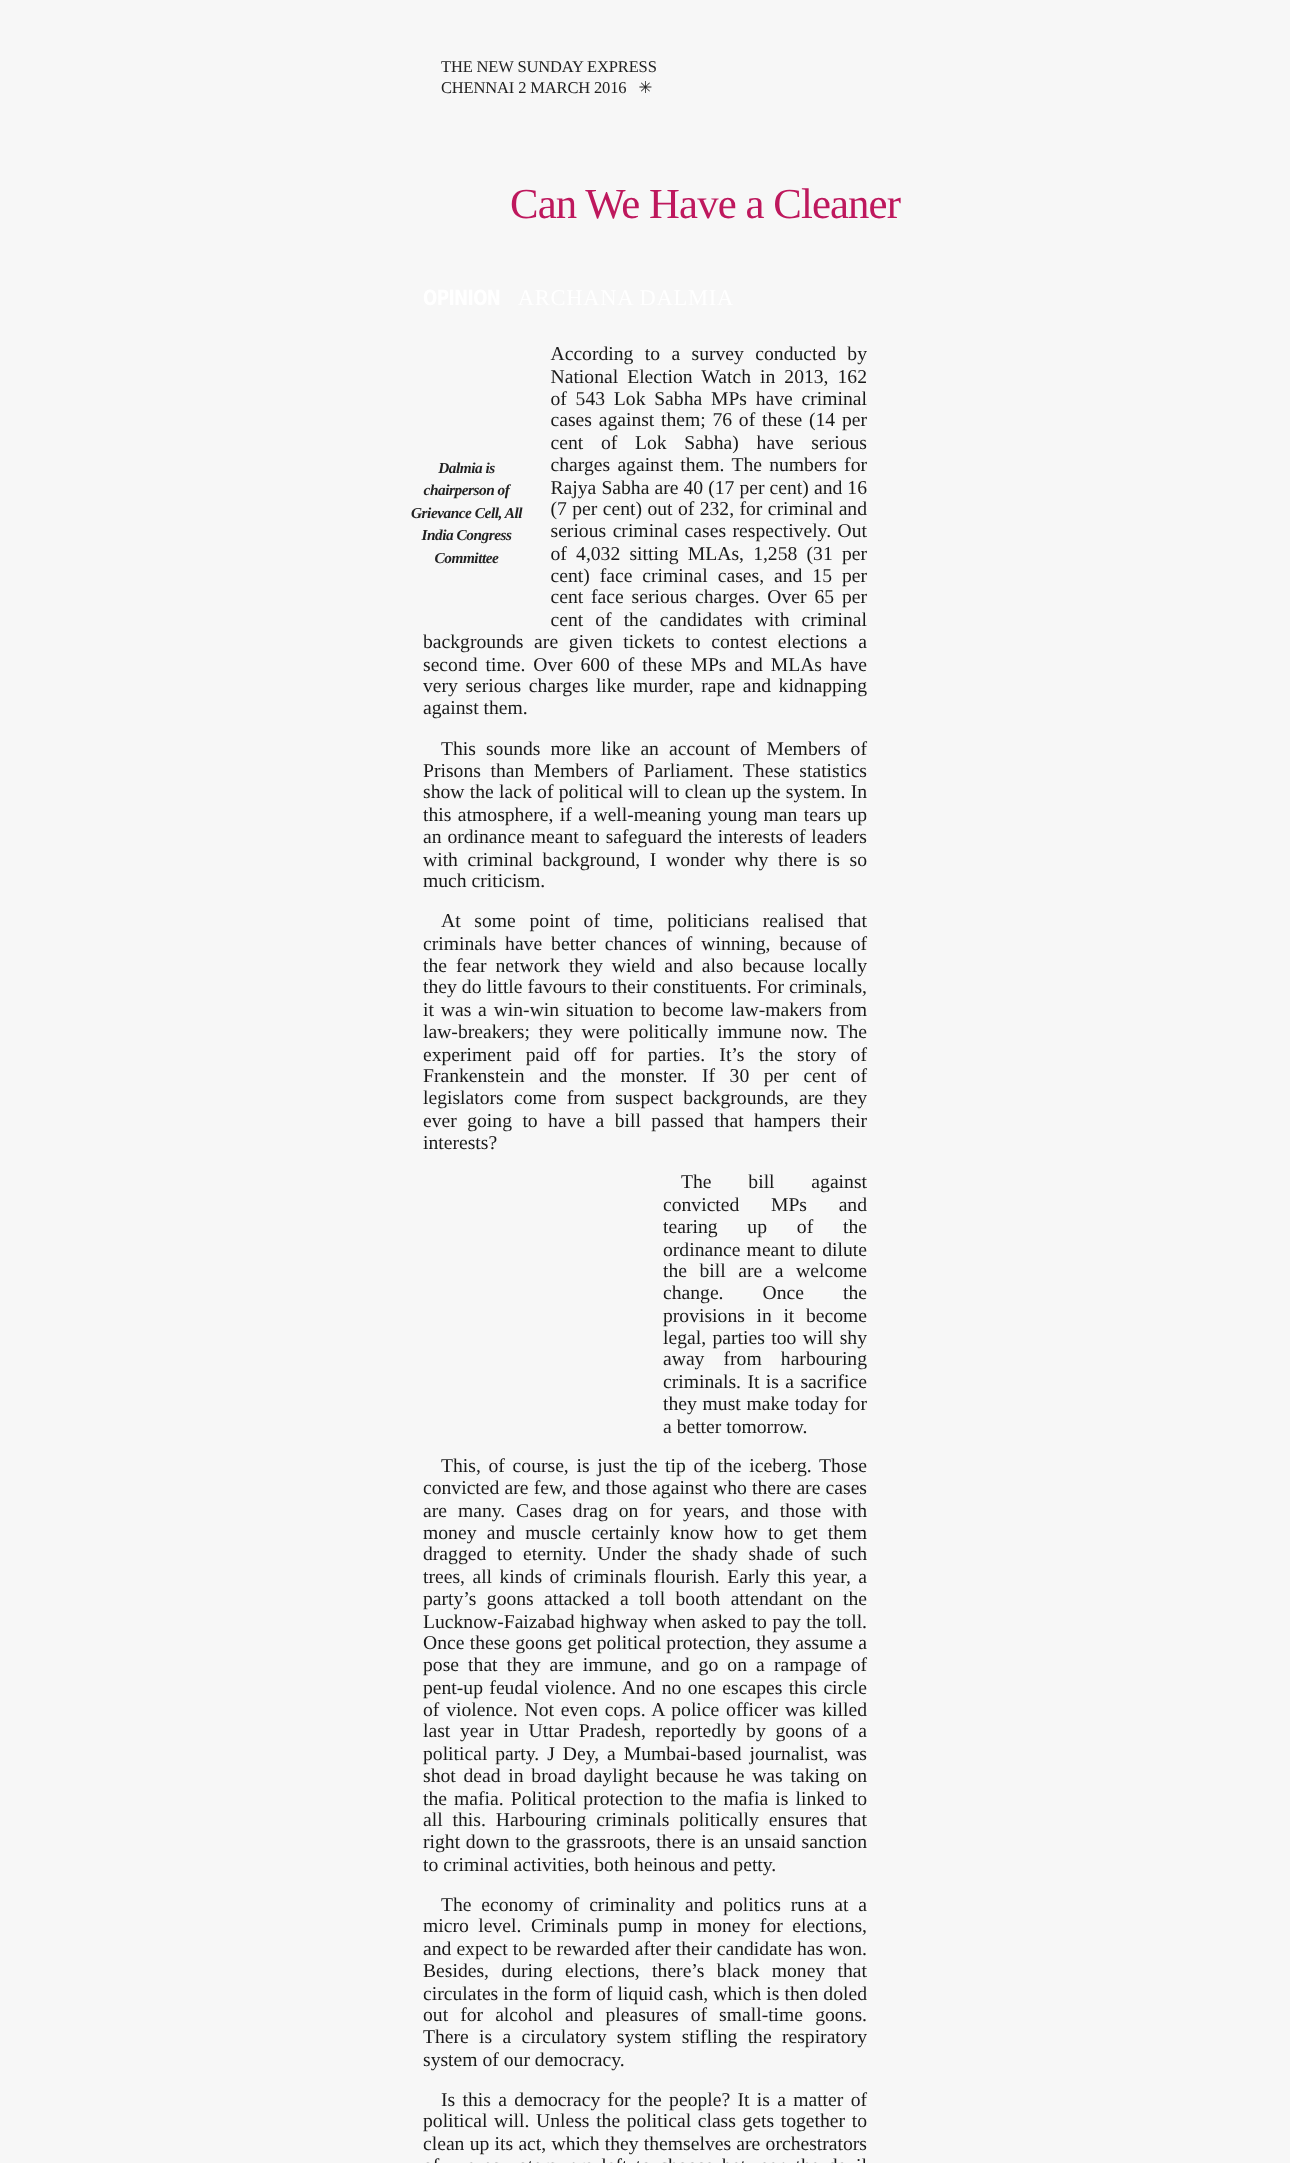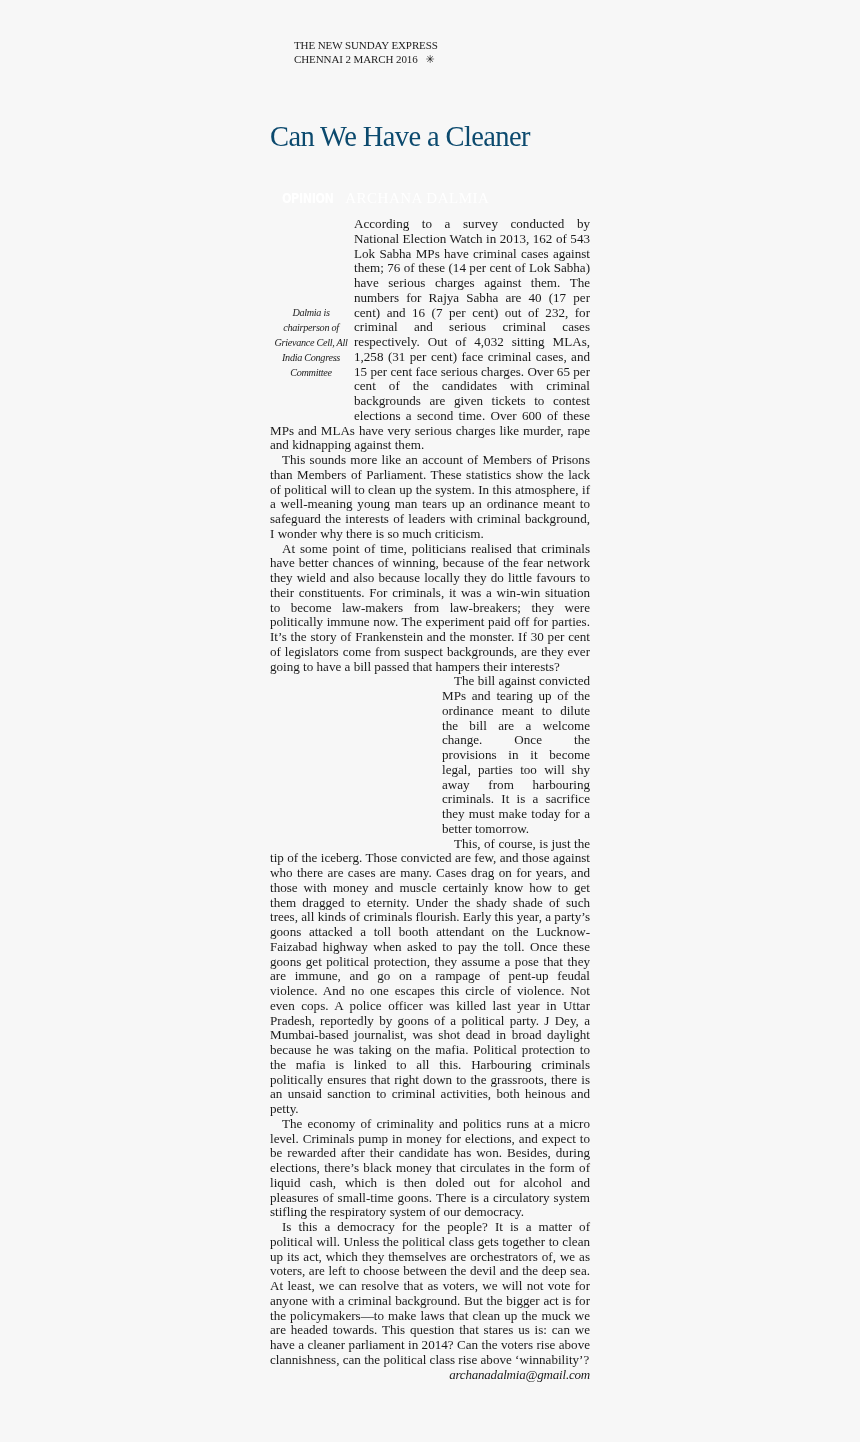--- a/index.html
+++ b/index.html
@@ -37,21 +37,22 @@
       position: absolute;
       top: 82px;
       left: 0;
       width: 330px;
       font-family: "Liberation Serif", serif;
       font-size: 28.5px;
       line-height: 33px;
       font-weight: normal;
       letter-spacing: -0.6px;
       margin: 0;
-      color: #0c4a6e;
+      color: #be185d;
+      text-align: right;
     }
     .byline {
       position: absolute;
       top: 150px;
       left: 12px;
       font-size: 15px;
       line-height: 20px;
       white-space: nowrap;
       color: #ffffff;
     }
@@ -75,32 +76,33 @@
       left: 0;
       width: 320px;
       font-family: "Liberation Serif", serif;
       font-size: 13.1px;
       line-height: 14.75px;
       text-align: justify;
       hyphens: manual;
       color: #1a1a1a;
     }
     .body-text p {
-      margin: 0;
+      margin: 12px;
       text-indent: 12px;
     }
     .body-text p.first {
       text-indent: 0;
     }
     .float-note {
       float: left;
       width: 82px;
       height: 192px;
-      margin-right: 2px;
+      margin-right: 15px;
       position: relative;
+      font-weight: bold;
     }
     .float-note .note {
       position: absolute;
       top: 88px;
       left: 0;
       width: 82px;
       font-family: "Liberation Serif", serif;
       font-style: italic;
       font-size: 10.2px;
       line-height: 15px;

